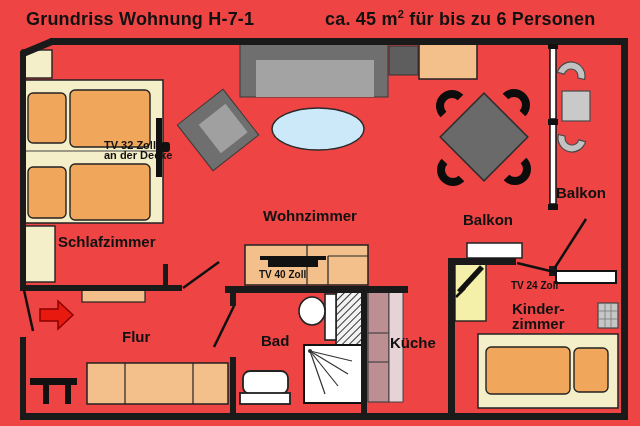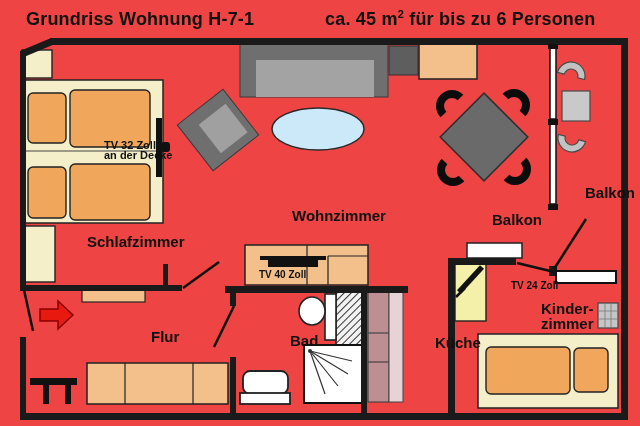--- a/index.html
+++ b/index.html
@@ -1,21 +1,21 @@
 <!DOCTYPE html>
 <html><head>
 <meta charset="utf-8">
 <style>
   html,body{margin:0;padding:0;background:#fff;}
   .stage{position:relative;width:640px;height:426px;background:#ef4444;overflow:hidden;
          font-family:"Liberation Sans",sans-serif;color:#111;}
   .title{position:absolute;top:9px;font-weight:bold;font-size:18px;white-space:nowrap;letter-spacing:0.2px;}
   .title sup{font-size:11px;line-height:0;}
   #plan-svg{position:absolute;left:0;top:0;}
-  .rm{position:absolute;font-weight:bold;font-size:15px;white-space:nowrap;line-height:15px;padding-left:29px;}
+  .rm{position:absolute;font-weight:bold;font-size:15px;white-space:nowrap;line-height:15px;}
   .tvlab{position:absolute;font-weight:bold;font-size:11px;white-space:nowrap;line-height:10px;}
   .tv40{font-size:10px;}
 </style>
 </head>
 <body>
 
 <div class="stage">
 
   <div class="title" style="left:26px;">Grundriss Wohnung H-7-1</div>
   <div class="title" style="left:325px;"><span>ca. 45 m</span><sup>2</sup><span> für bis zu 6 Personen</span></div>
@@ -166,21 +166,21 @@
       <rect x="556" y="271" width="60" height="12" fill="#fff" stroke="#111" stroke-width="2"></rect>
     </g>
   </svg>
 
   <div class="rm" style="left:58px;top:234px;">Schlafzimmer</div>
   <div class="rm" style="left:263px;top:208px;">Wohnzimmer</div>
   <div class="rm" style="left:463px;top:212px;">Balkon</div>
   <div class="rm" style="left:556px;top:185px;">Balkon</div>
   <div class="rm" style="left:122px;top:329px;">Flur</div>
   <div class="rm" style="left:261px;top:333px;text-align:right;">Bad</div>
-  <div class="rm" style="left:406px;top:335px;">Küche</div>
+  <div class="rm" style="left:390px;top:335px;">Küche</div>
   <div class="rm" style="left:488px;top:301px;margin-left:24px;">
     <div>Kinder-</div>
     <div>zimmer</div>
   </div>
 
   <div class="tvlab" style="left:104px;top:140px;">
     <div>TV 32 Zoll</div>
     <div>an der Decke</div>
   </div>
   <div class="tvlab tv40" style="left:259px;top:270px;">TV 40 Zoll</div>

